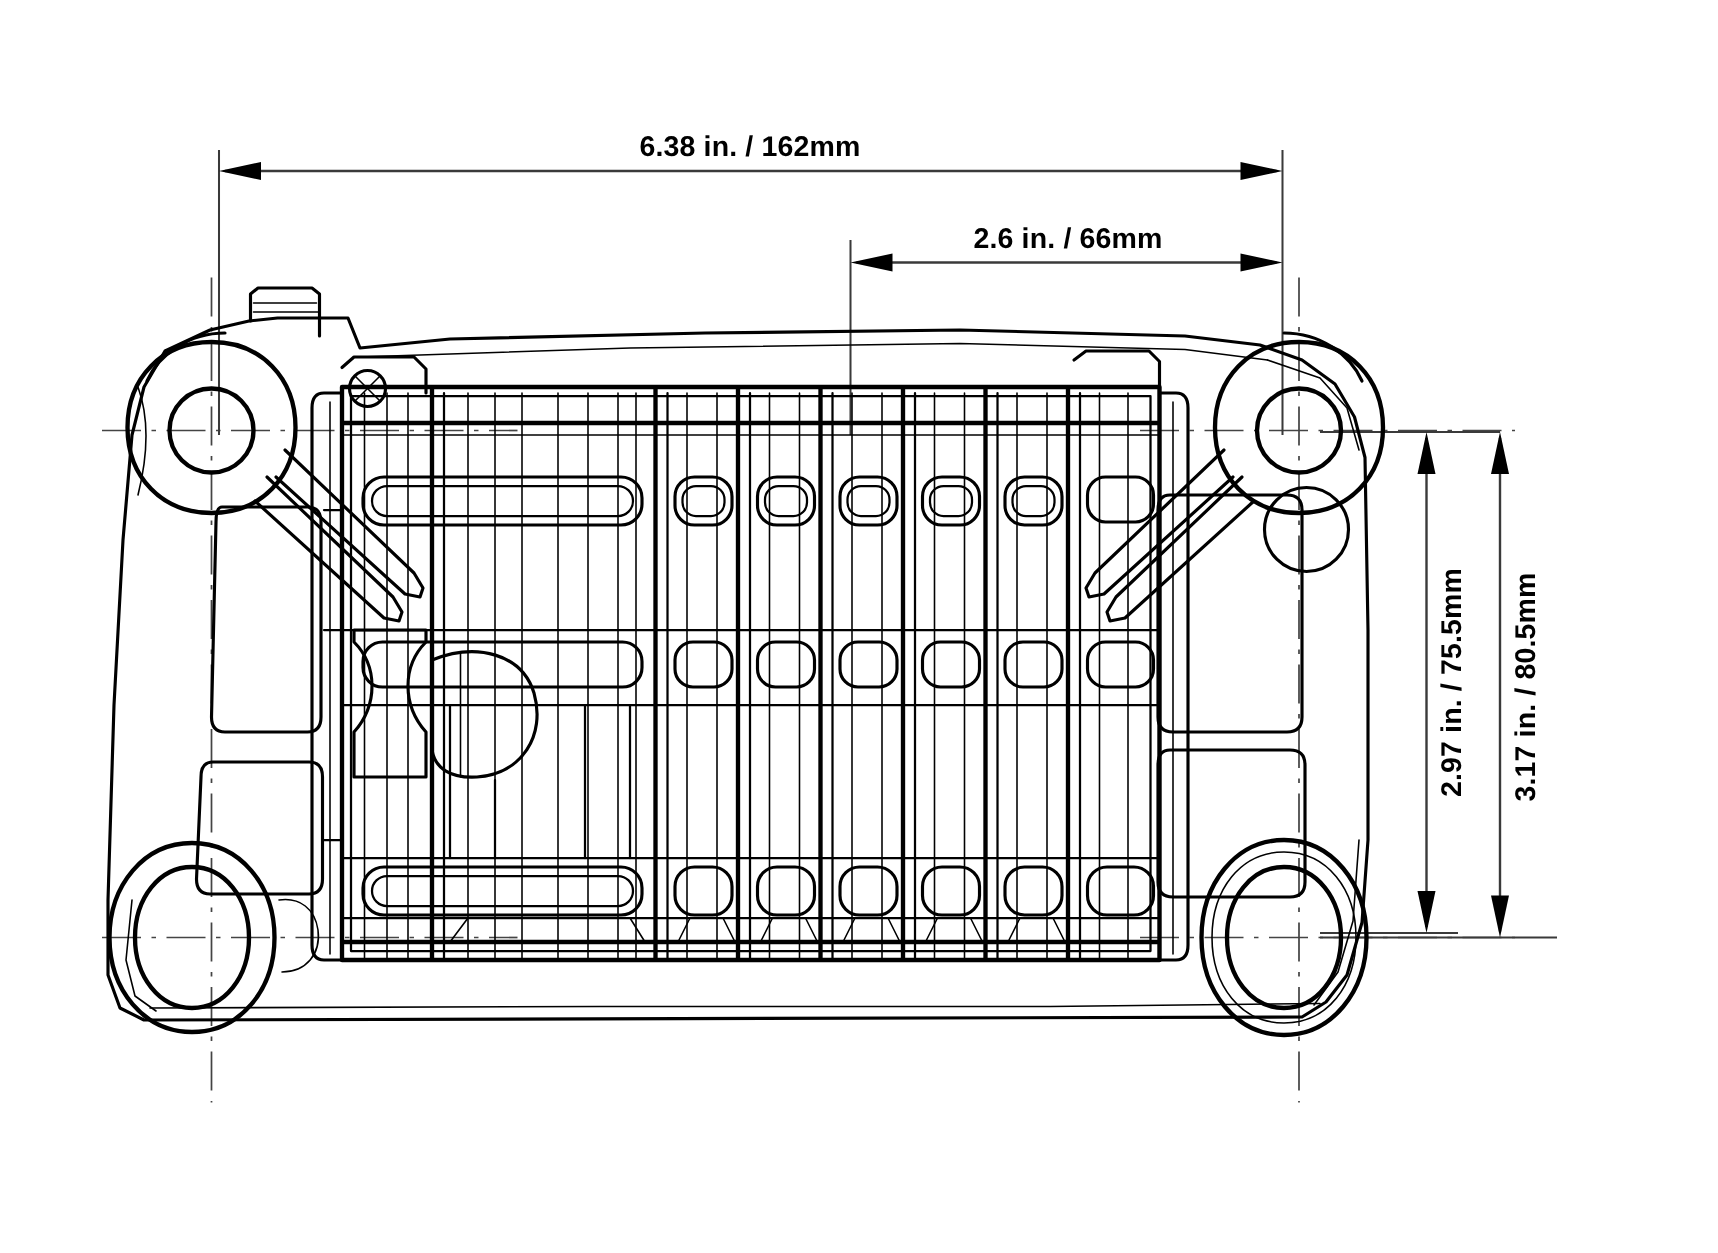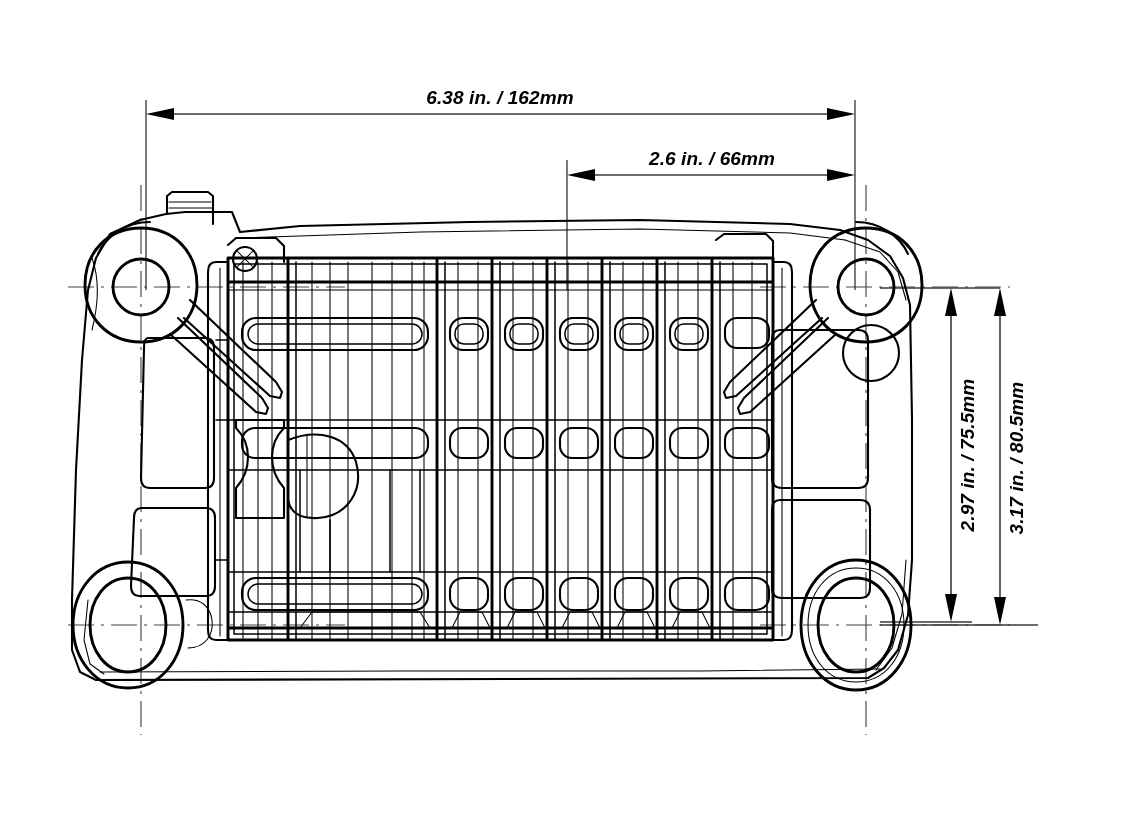--- a/index.html
+++ b/index.html
@@ -13,21 +13,20 @@
     height: 835px;
     font-family: "Liberation Sans", sans-serif;
     overflow: hidden;
     position: relative;
   }
   #drawing-root {
     position: relative;
     width: 1145px;
     height: 719px;
     background: #ffffff;
-    font-style: italic;
   }
   svg#tech-drawing {
     display: block;
     width: 1145px;
     height: 835px;
     background: #ffffff;
   }
   .dim-text {
     font-family: "Liberation Sans", sans-serif;
     font-size: 19px;

